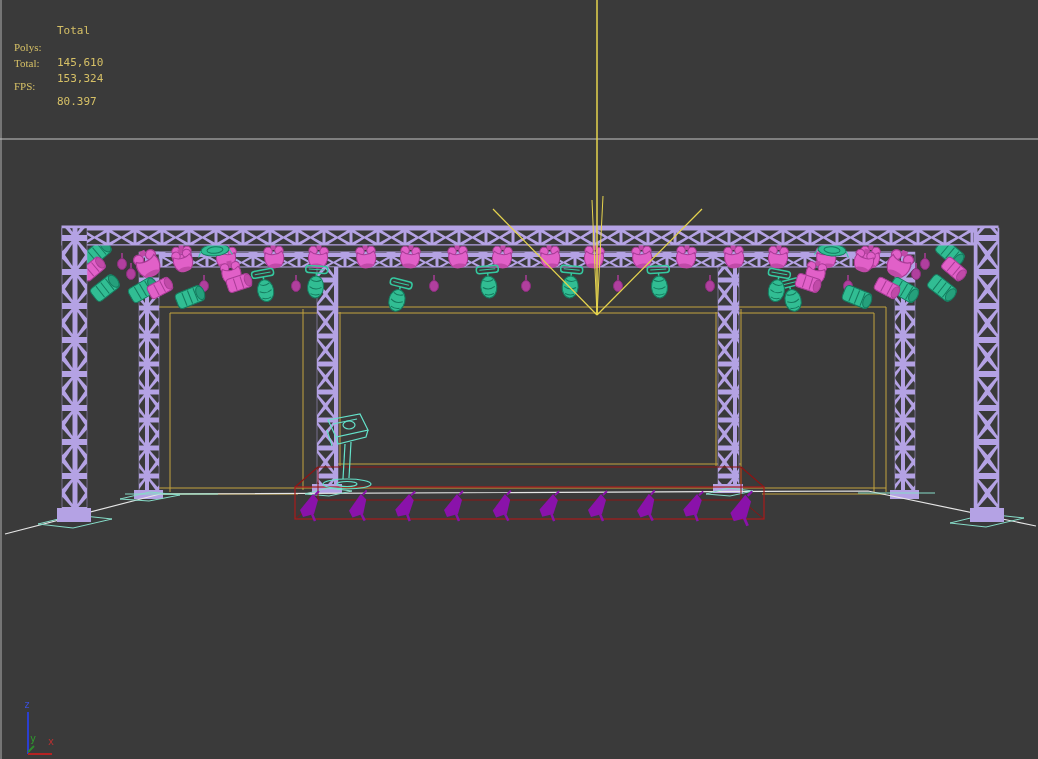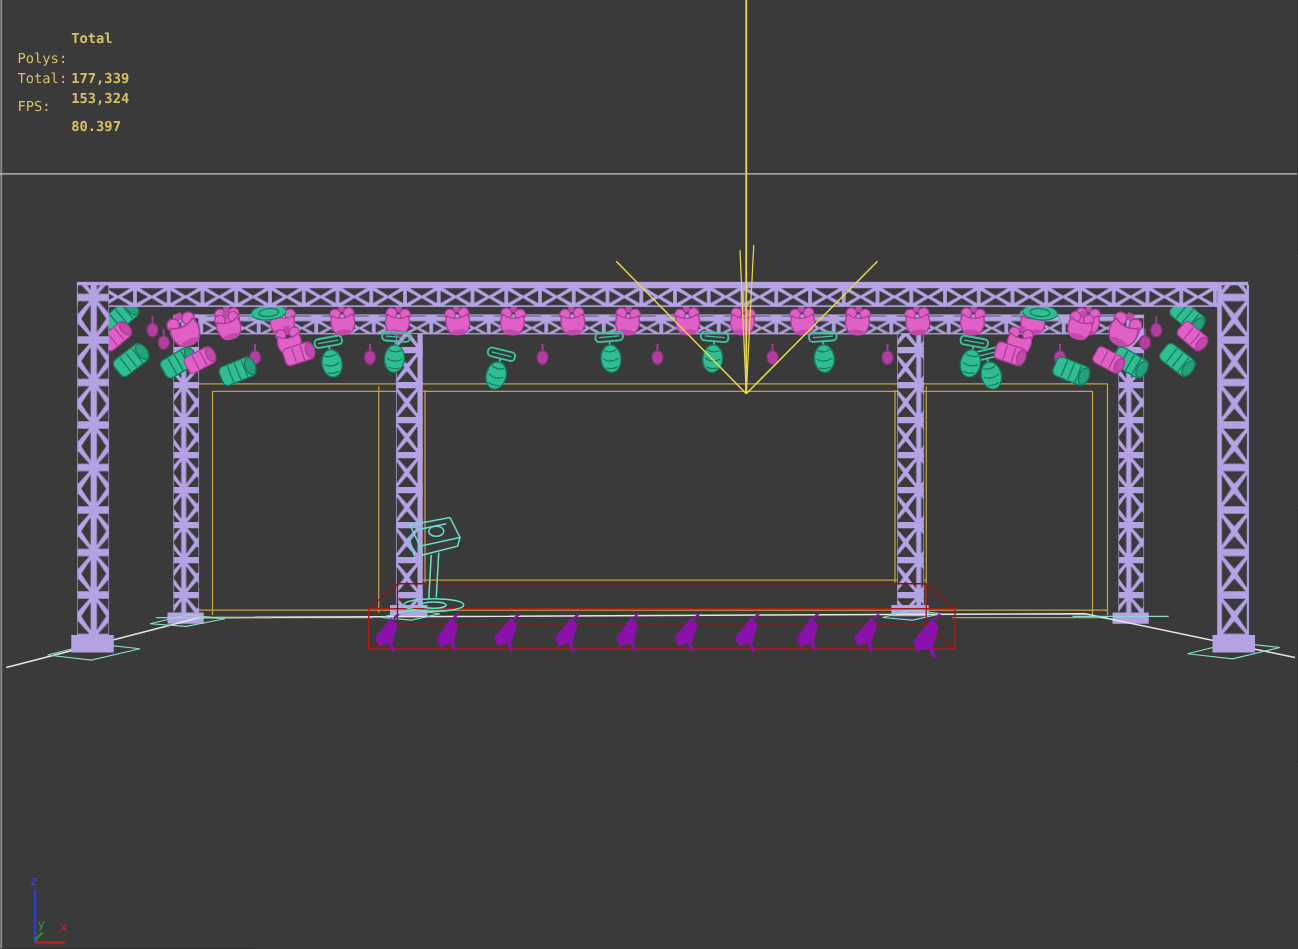--- a/index.html
+++ b/index.html
@@ -3,22 +3,22 @@
 <meta charset="utf-8">
 <style>
   html,body{margin:0;padding:0;background:#222;}
   #viewport{
     position:relative;width:1038px;height:759px;background:#3a3a3a;
     overflow:hidden;font-family:"DejaVu Sans Mono","Liberation Mono",monospace;
   }
   #scene{position:absolute;left:0;top:0;}
   .stats{position:absolute;left:0;top:0;color:#d6c066;font-size:11px;line-height:16px;}
   .stats .row{position:absolute;white-space:pre;}
-  .stats .lbl{position:absolute;left:14px;}
-  .stats .val{position:absolute;left:57px;font-weight:bold;}
+  .stats .lbl{position:absolute;left:14px;font-family:Liberation Serif, serif;}
+  .stats .val{position:absolute;left:57px;}
   .axis-label{font-size:10px;font-family:"DejaVu Sans Mono",monospace;}
 </style>
 </head>
 <body>
 
 <div id="viewport">
 
 <svg id="scene" width="1038" height="759" viewBox="0 0 1038 759">
   <defs>
     <pattern id="trussH" width="27" height="19" patternUnits="userSpaceOnUse">
@@ -265,21 +265,21 @@
     <text x="48" y="745" fill="#c03030" class="axis-label">x</text>
   </g>
 </svg>
 
 <div class="stats">
   <div class="row" style="top:7px">
     <span class="val">Total</span>
   </div>
   <div class="row" style="top:23px">
     <span class="lbl">Polys:</span>
-    <span class="val">177,339</span>
+    <span class="val">145,610</span>
   </div>
   <div class="row" style="top:39px">
     <span class="lbl">Total:</span>
     <span class="val">153,324</span>
   </div>
   <div class="row" style="top:62px">
     <span class="lbl">FPS:</span>
     <span class="val">80.397</span>
   </div>
 </div>

